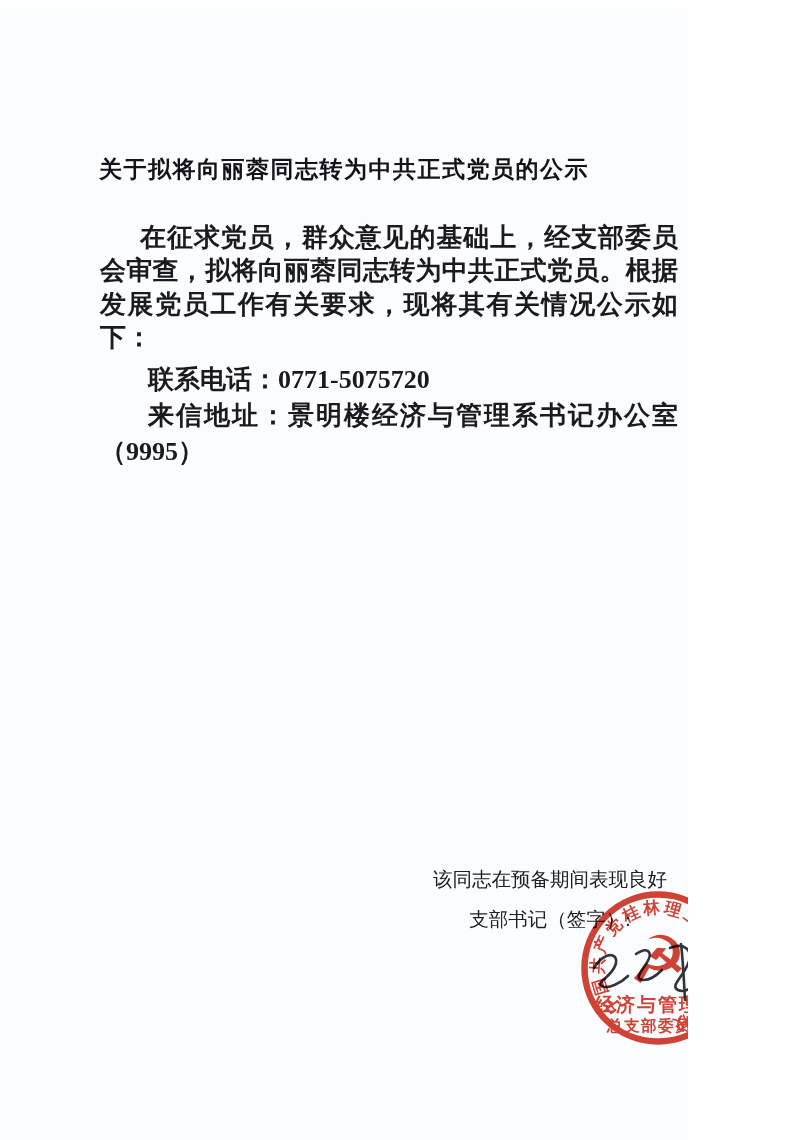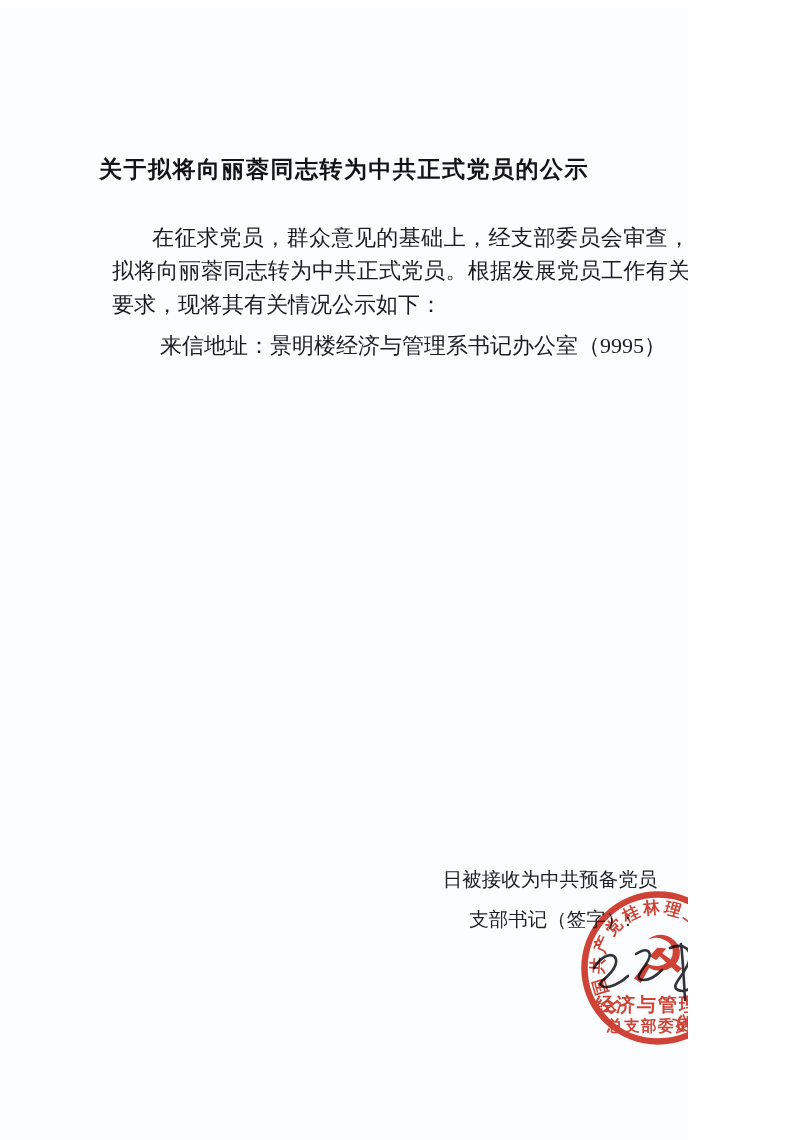--- a/index.html
+++ b/index.html
@@ -13,23 +13,24 @@
     margin-top:8px;
   }
   .doc-title {
     position:absolute; top:131px; left:0; width:100%;
     text-align:center;
     font-family:"Liberation Sans","DejaVu Sans",sans-serif;
     font-weight:bold; font-size:23px; letter-spacing:1.5px;
     color:#141416;
   }
   .body-text {
-    position:absolute; left:112px; top:213px; width:578px;
-    font-size:22px; line-height:33.4px;
+    position:absolute; left:100px; top:213px; width:578px;
+    font-size:26px; line-height:33.4px;
     text-align:justify;
+    font-weight:bold;
   }
   .body-text p { margin:0; text-indent:40px; }
   .body-text p.para-2 { margin-top:7px; }
   .body-text p.para-3 { margin-top:3px; }
   .contact { margin-top:7px; }
   .contact p { margin:0; text-indent:48px; line-height:36px; }
   .latin { font-family:"Liberation Serif","DejaVu Serif",serif; }
   .signature-block {
     position:absolute; left:370px; top:852px; width:360px;
     text-align:center; font-size:19.5px; line-height:40px;
@@ -57,26 +58,27 @@
 <body>
 
 <div class="page">
 
   <h1 class="doc-title">关于拟将向丽蓉同志转为中共正式党员的公示</h1>
 
   <div class="body-text">
     <p class="para-1">在征求党员，群众意见的基础上，经支部委员会审查，拟将向丽蓉同志转为中共正式党员。根据发展党员工作有关要求，现将其有关情况公示如下：</p>
 
     <div class="contact">
+      <p><span>联系电话：</span><span class="latin">0771-5075720</span></p>
       <p><span>来信地址：</span><span>景明楼经济与管理系书记办公室（9995）</span></p>
     </div>
   </div>
 
   <div class="signature-block">
-    <div>日被接收为中共预备党员</div>
+    <div>该同志在预备期间表现良好</div>
     <div>支部书记（签字）:</div>
   </div>
 
   <svg class="stamp" viewBox="0 0 214 214">
     <circle cx="107" cy="107" r="73.5" fill="none" stroke="#cf3526" stroke-width="6.5"></circle>
     <defs>
       <path id="ringArc" d="M107,107 m-55,0 a55,55 0 1,1 110,0 a55,55 0 1,1 -110,0" fill="none"></path>
     </defs>
     <g transform="rotate(-47 107 107)">
       <text font-size="16.5" font-weight="bold" fill="#cf3526" font-family="'Liberation Sans','DejaVu Sans',sans-serif" letter-spacing="3">

